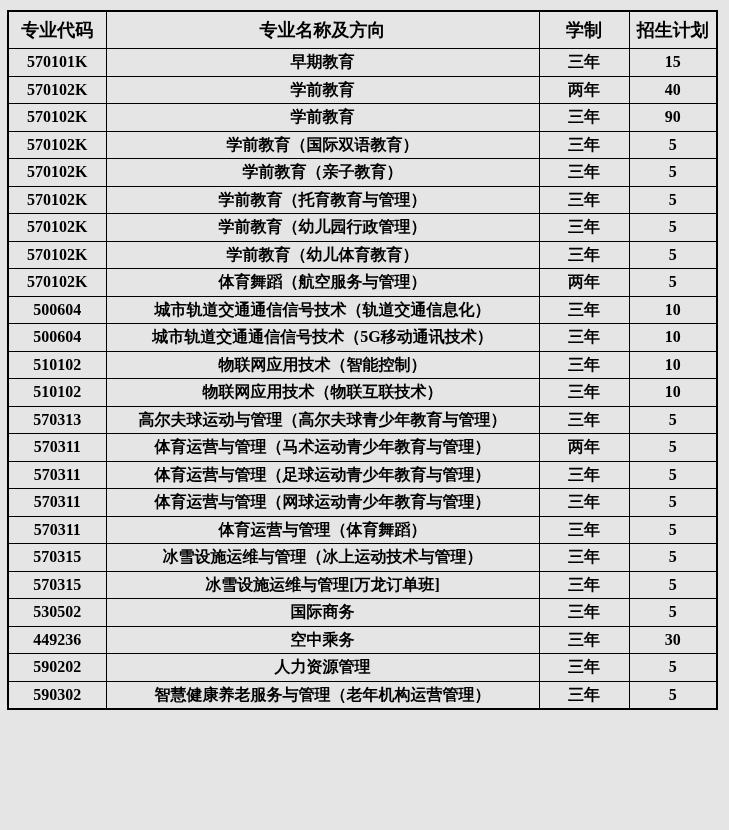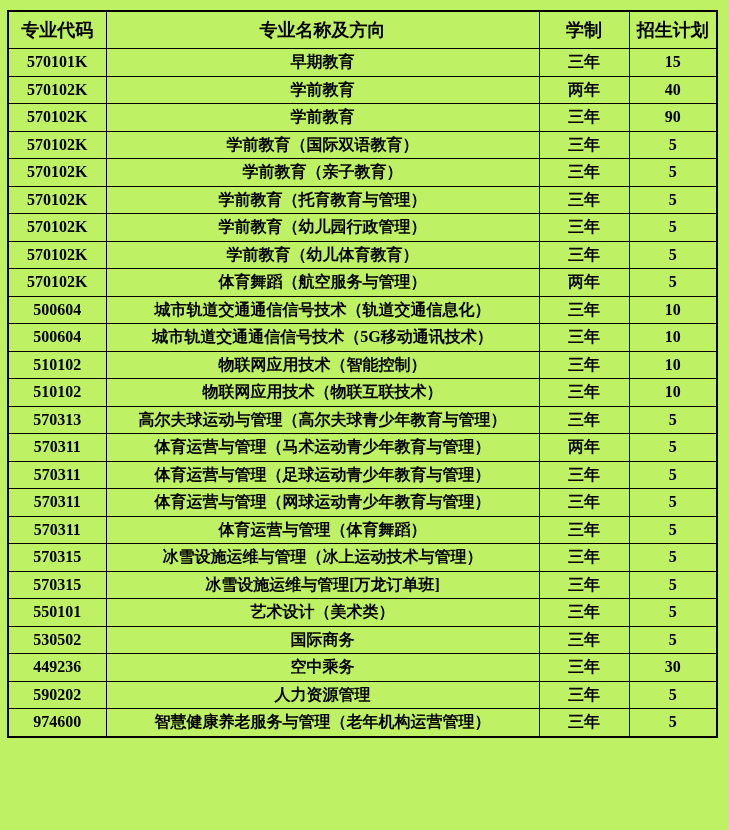--- a/index.html
+++ b/index.html
@@ -5,21 +5,21 @@
   html, body {
     margin: 0;
     padding: 0;
     background: #ffffff;
   }
   .page {
     width: 729px;
     height: 830px;
     box-sizing: border-box;
     padding: 10px 11px 10px 7px;
-    background: #bef264;
+    background: #e5e5e5;
     font-family: "Liberation Serif", "DejaVu Serif", serif;
   }
   table.enrollment {
     border-collapse: collapse;
     table-layout: fixed;
     width: 709px;
     border: 2px solid #000000;
   }
   table.enrollment th,
   table.enrollment td {
@@ -180,44 +180,38 @@
           <td>三年</td>
           <td>5</td>
         </tr>
         <tr>
           <td>570315</td>
           <td>冰雪设施运维与管理[万龙订单班]</td>
           <td>三年</td>
           <td>5</td>
         </tr>
         <tr>
-          <td>550101</td>
-          <td>艺术设计（美术类）</td>
-          <td>三年</td>
-          <td>5</td>
-        </tr>
-        <tr>
           <td>530502</td>
           <td>国际商务</td>
           <td>三年</td>
           <td>5</td>
         </tr>
         <tr>
           <td>449236</td>
           <td>空中乘务</td>
           <td>三年</td>
           <td>30</td>
         </tr>
         <tr>
           <td>590202</td>
           <td>人力资源管理</td>
           <td>三年</td>
           <td>5</td>
         </tr>
         <tr>
-          <td>974600</td>
+          <td>590302</td>
           <td>智慧健康养老服务与管理（老年机构运营管理）</td>
           <td>三年</td>
           <td>5</td>
         </tr>
       </tbody>
   </table>
 </div>
 
 </body></html>

